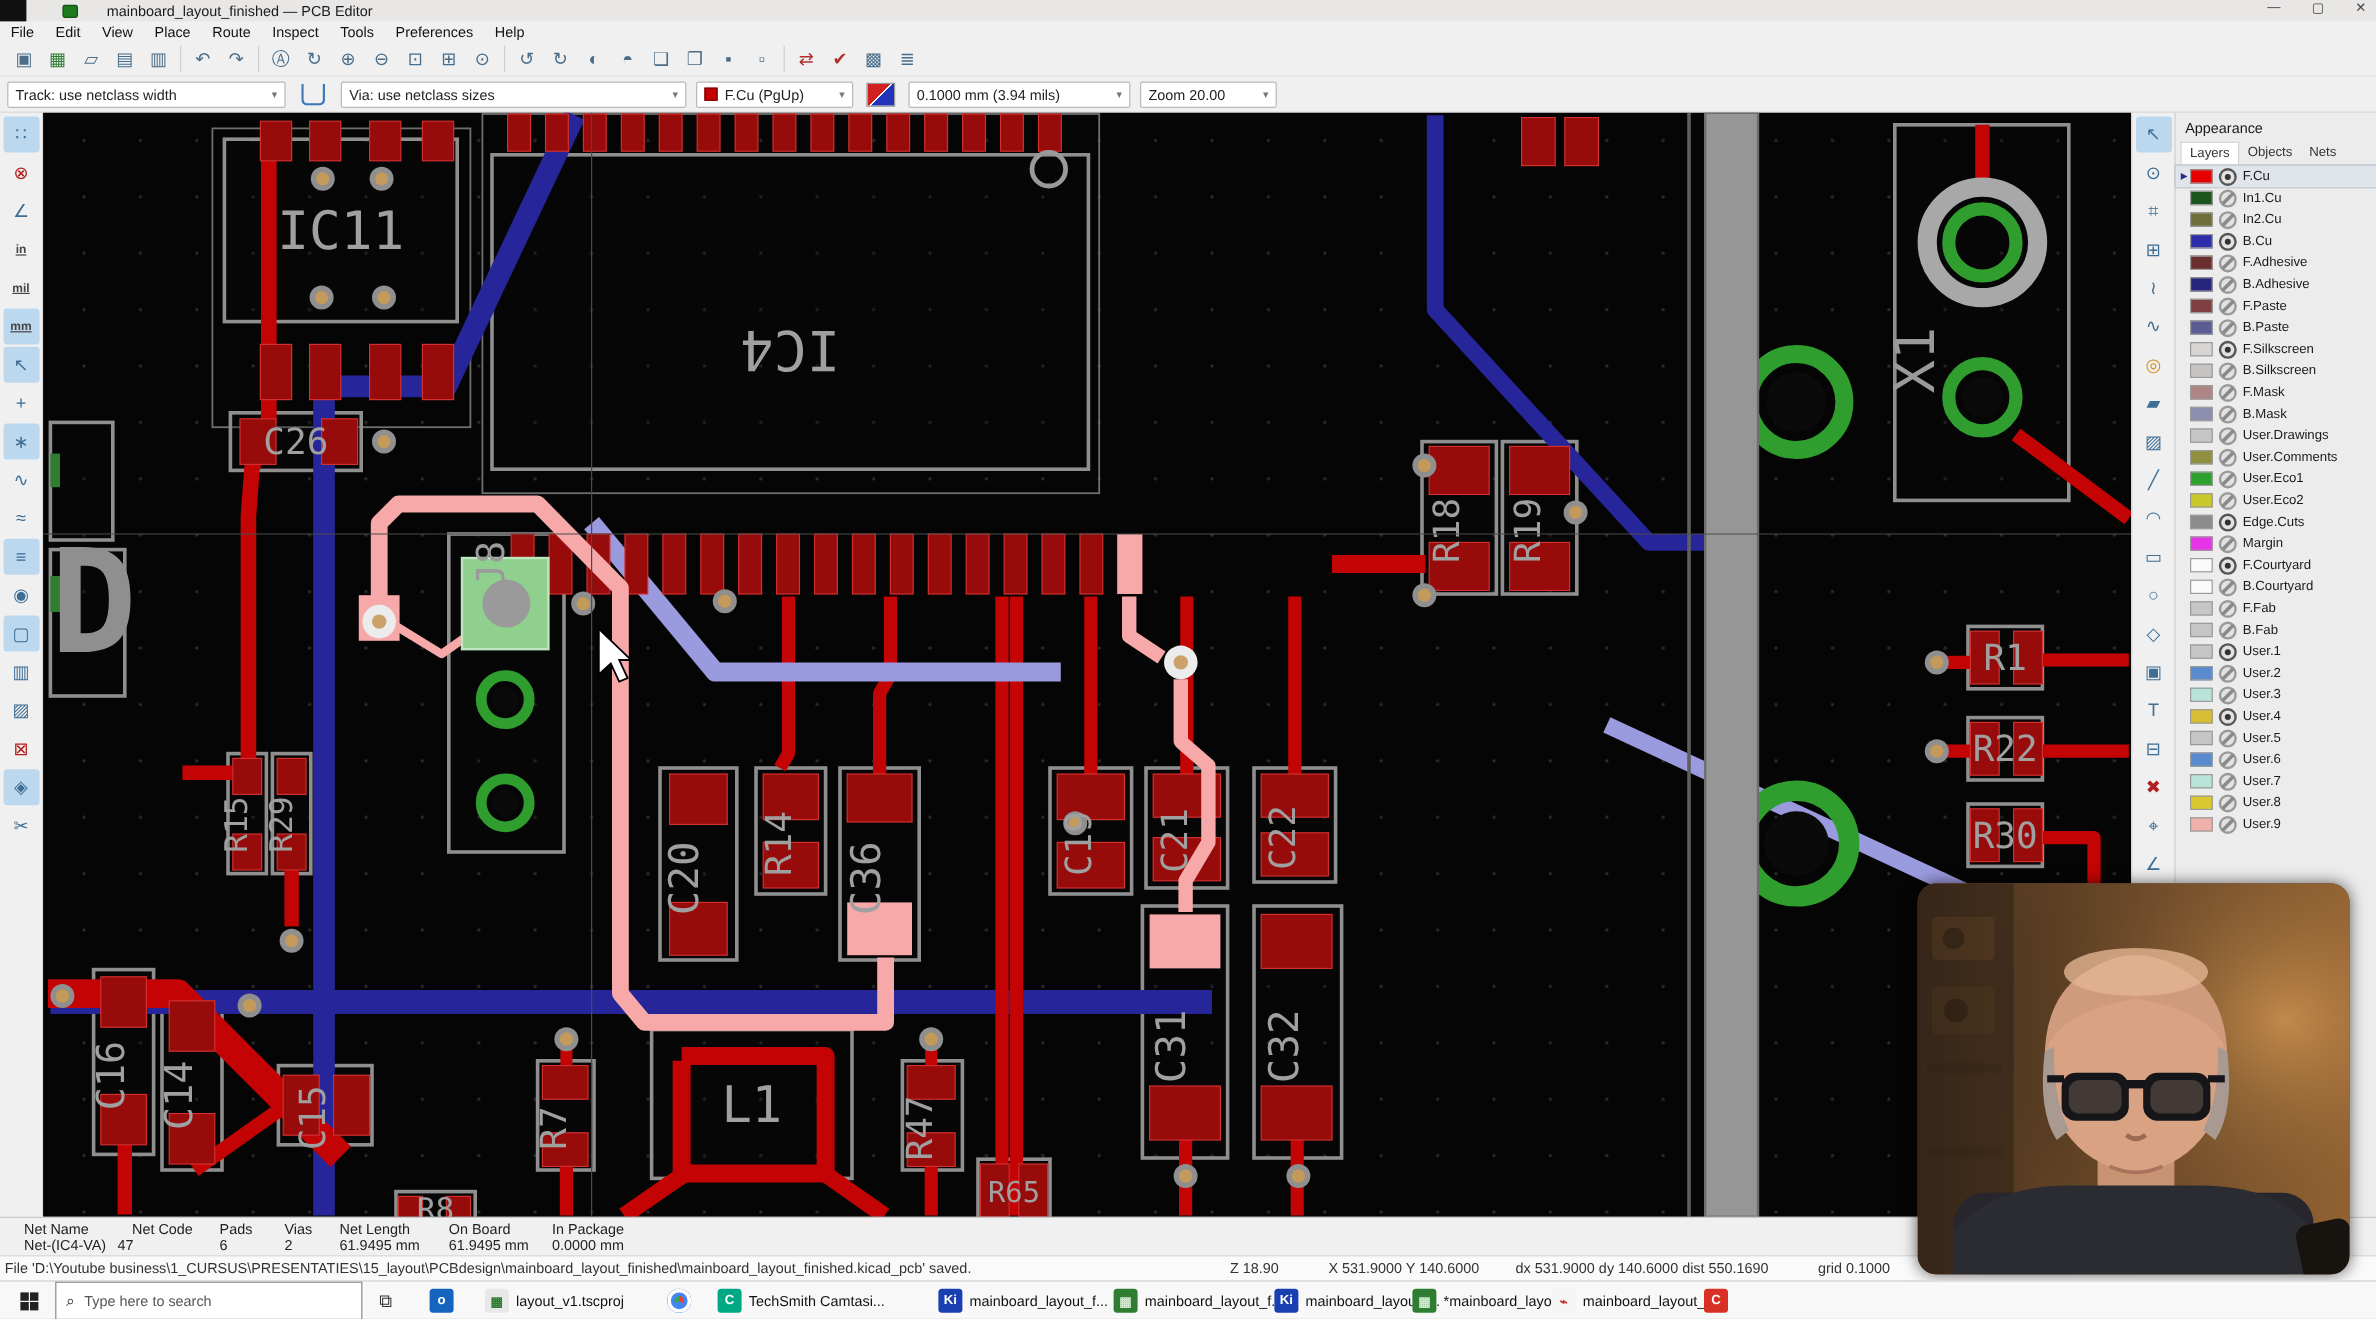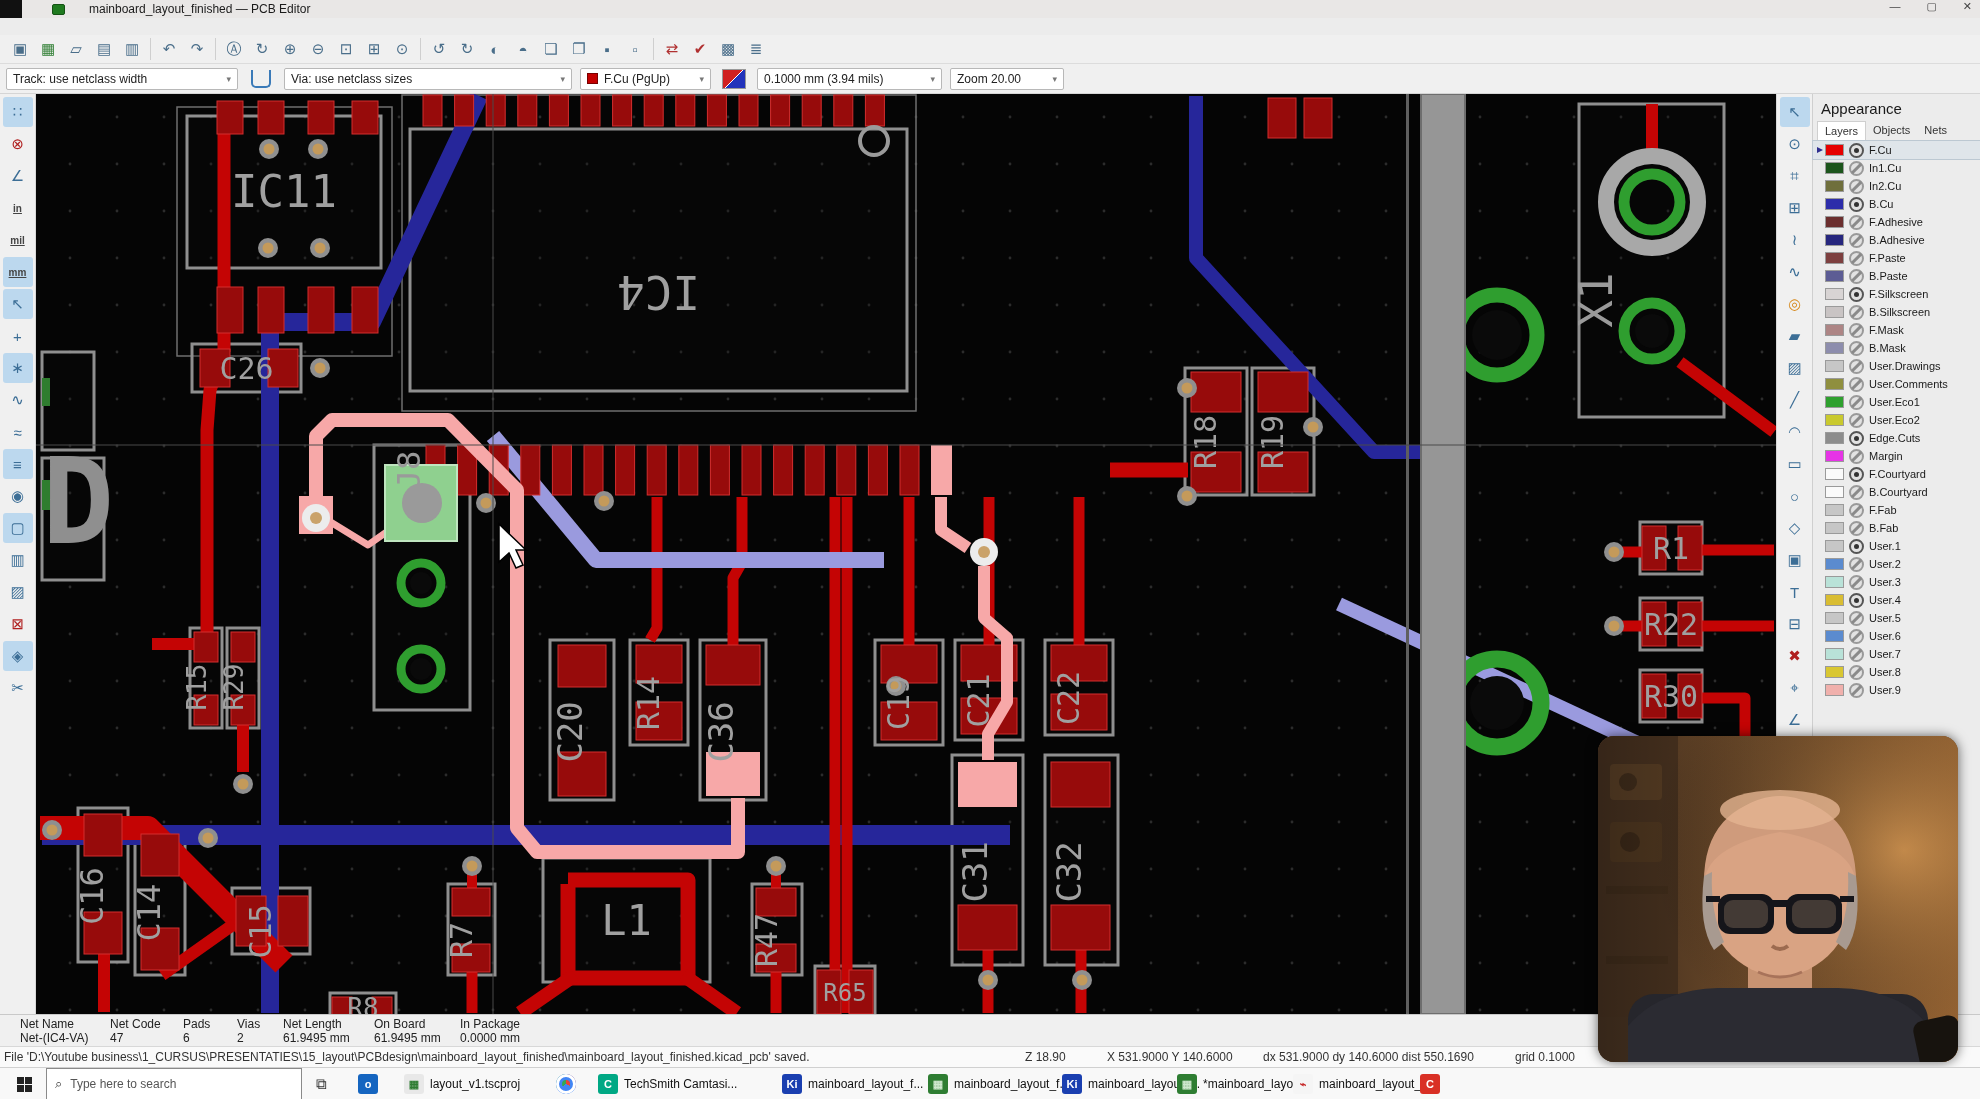--- a/index.html
+++ b/index.html
@@ -46,21 +46,21 @@
     border-left:1px solid #d8d8d8; display:flex; flex-direction:column; align-items:center; padding-top:2px; }
   .stool { width:30px; height:30px; margin:1px 0; border-radius:3px; display:flex; align-items:center;
     justify-content:center; font-size:15px; color:#3c6e96; }
   .stool.active { background:#bcd8ee; }
   .stool.red { color:#b02020; }
   .stool.txt { font-size:10px; font-weight:bold; text-decoration:underline; color:#444; }
 
   
   #panel { position:absolute; left:1812px; top:94px; width:168px; height:920px; background:#ececec;
     border-left:1px solid #cfcfcf; font-size:11px; color:#1a1a1a; }
-  #panel .hdr { padding:6px 8px 4px 8px; font-size:15px; }
+  #panel .hdr { padding:6px 8px 4px 8px; font-size:12px; }
   #panel .tabs { display:flex; border-bottom:1px solid #cfcfcf; padding-left:4px; }
   #panel .tab { padding:3px 7px; color:#333; }
   #panel .tab.sel { background:#fff; border:1px solid #cfcfcf; border-bottom:none; }
   .lrow { display:flex; align-items:center; height:18px; padding-left:4px; }
   .lrow.sel { background:#dfe5ea; outline:1px solid #bcc8d2; }
   .lmark { width:6px; height:6px; margin-right:2px; }
   .lmark.on { background:#2d2d8f; clip-path:polygon(0 0,100% 50%,0 100%); }
   .lswatch { width:19px; height:12px; border:1px solid #9a9a9a; margin-right:5px; }
   .leye { width:15px; height:15px; border-radius:50%; border:2px solid #555; margin-right:5px;
     display:flex; align-items:center; justify-content:center; background:#e2e2e2; position:relative; }
@@ -105,20 +105,31 @@
   <div class="blackstub"></div>
   <div class="appicon"></div>
   <div class="ttl">mainboard_layout_finished — PCB Editor</div>
   <div id="winbtns">
     <span>—</span>
     <span>▢</span>
     <span>✕</span>
   </div>
 </div>
 
+<div id="menubar">
+      <div class="mi">File</div>
+      <div class="mi">Edit</div>
+      <div class="mi">View</div>
+      <div class="mi">Place</div>
+      <div class="mi">Route</div>
+      <div class="mi">Inspect</div>
+      <div class="mi">Tools</div>
+      <div class="mi">Preferences</div>
+      <div class="mi">Help</div>
+    </div>
 <div id="toolbar1">
       <div class="tbtn ">▣</div>
       <div class="tbtn green">▦</div>
       <div class="tbtn ">▱</div>
       <div class="tbtn ">▤</div>
       <div class="tbtn ">▥</div>
       <div class="tsep"></div>
       <div class="tbtn ">↶</div>
       <div class="tbtn ">↷</div>
       <div class="tsep"></div>
@@ -740,21 +751,21 @@
           </div>
           <span>User.9</span>
         </div>
       </div>
 </div>
 
 <div id="netbar">
       <div class="cell" style="left: 20px; top: 2px;">Net Name</div>
       <div class="cell" style="left: 20px; top: 16px;">Net-(IC4-VA)</div>
       <div class="cell" style="left: 110px; top: 2px;">Net Code</div>
-      <div class="cell" style="left: 110px; top: 16px;">47</div>
+      <div class="cell" style="left: 98px; top: 16px;">47</div>
       <div class="cell" style="left: 183px; top: 2px;">Pads</div>
       <div class="cell" style="left: 183px; top: 16px;">6</div>
       <div class="cell" style="left: 237px; top: 2px;">Vias</div>
       <div class="cell" style="left: 237px; top: 16px;">2</div>
       <div class="cell" style="left: 283px; top: 2px;">Net Length</div>
       <div class="cell" style="left: 283px; top: 16px;">61.9495 mm</div>
       <div class="cell" style="left: 374px; top: 2px;">On Board</div>
       <div class="cell" style="left: 374px; top: 16px;">61.9495 mm</div>
       <div class="cell" style="left: 460px; top: 2px;">In Package</div>
       <div class="cell" style="left: 460px; top: 16px;">0.0000 mm</div>

